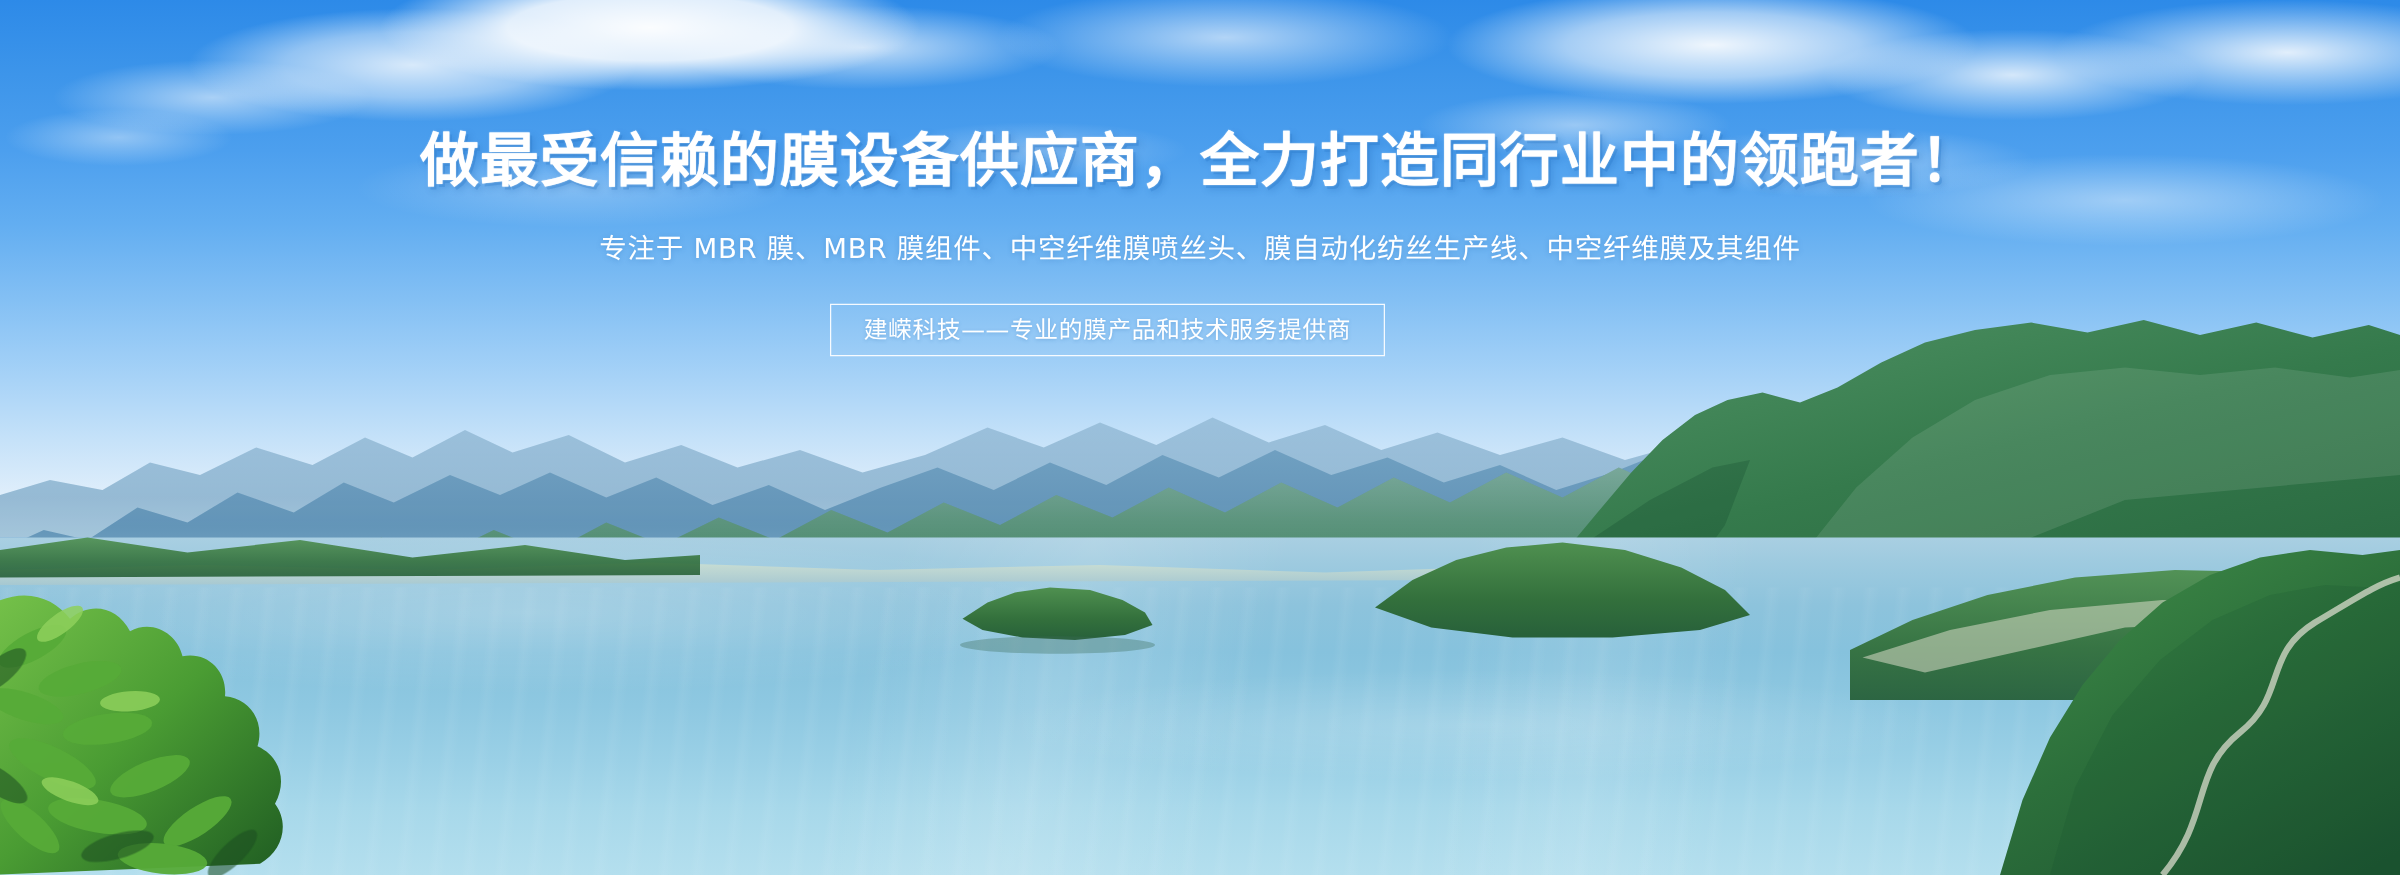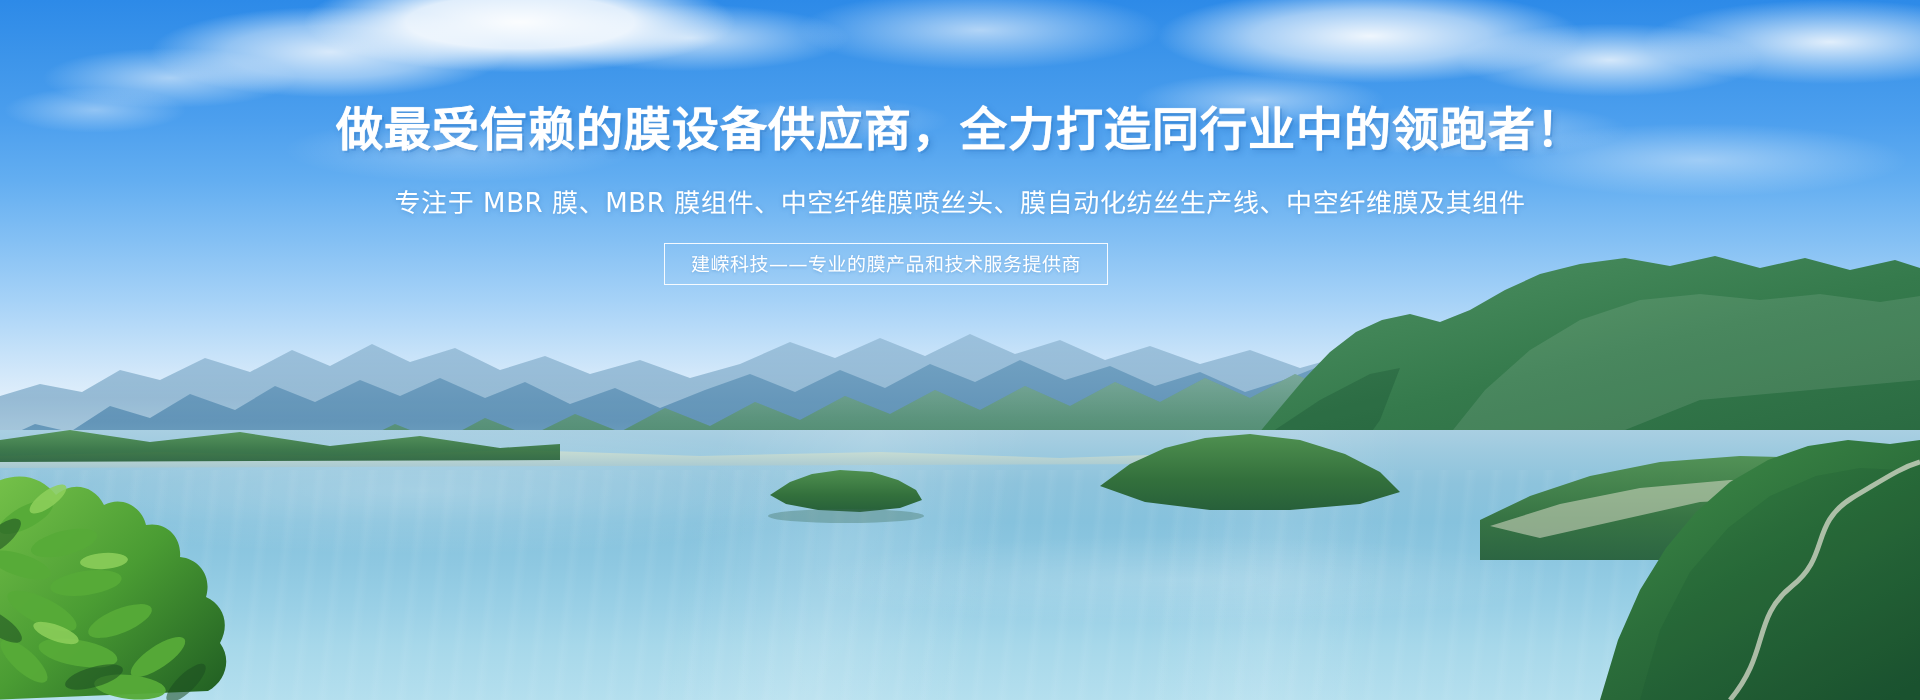--- a/index.html
+++ b/index.html
@@ -148,21 +148,21 @@
       0 0 1px rgba(255,255,255,.9),
       2px 2px 0 rgba(40,120,200,.30),
       3px 3px 6px rgba(30,100,180,.30);
   }
 
   .subhead {
     position: absolute;
     left: 0; top: 185px;
     width: 1920px;
     text-align: center;
-    font-size: 26px;
+    font-size: 22px;
     line-height: 1.4;
     font-weight: 400;
     letter-spacing: .6px;
     color: #ffffff;
     white-space: nowrap;
     font-family: "DejaVu Sans", "Liberation Sans", sans-serif;
     text-shadow: 0 1px 4px rgba(40,110,180,.35);
   }
 
   .tagline-box {

